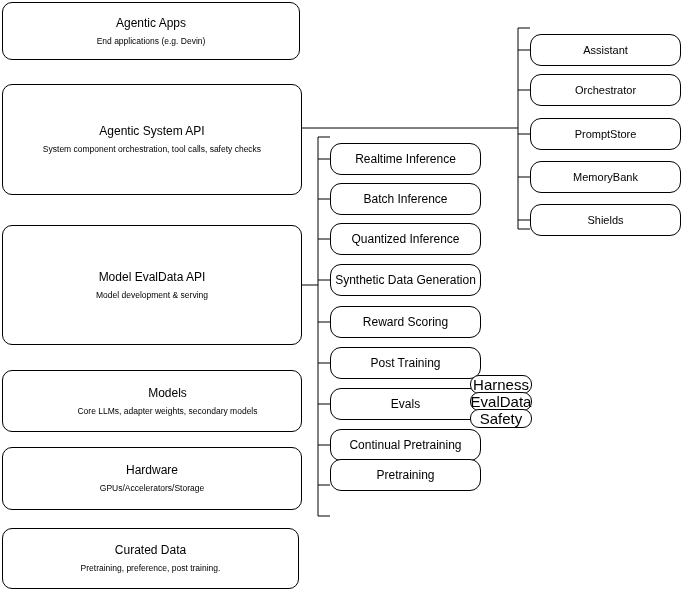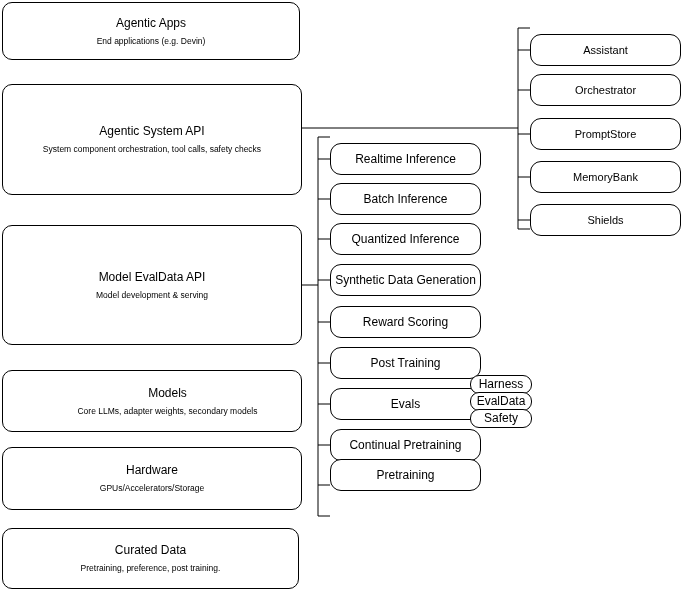--- a/index.html
+++ b/index.html
@@ -52,21 +52,21 @@
     font-size: 12px;
     line-height: 13px;
   }
   .svc-node {
     border-radius: 11px;
     font-size: 11px;
     line-height: 13px;
   }
   .small-pill {
     border-radius: 9px;
-    font-size: 12px;
+    font-size: 15px;
     line-height: 11px;
     background: #ffffff;
     z-index: 5;
   }
   svg.lines {
     position: absolute;
     left: 0;
     top: 0;
     width: 682px;
     height: 591px;

